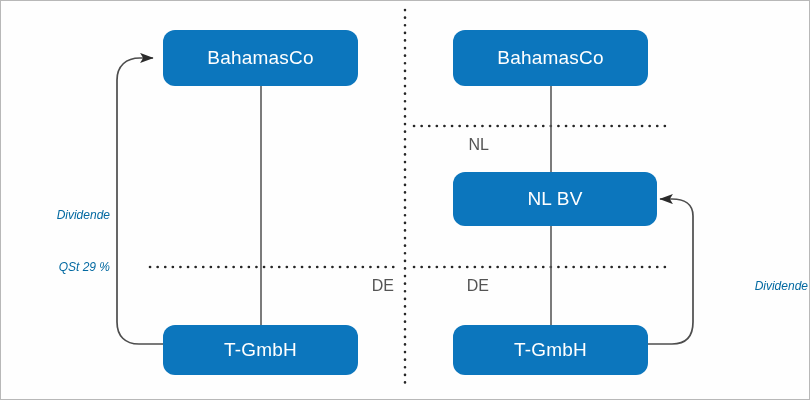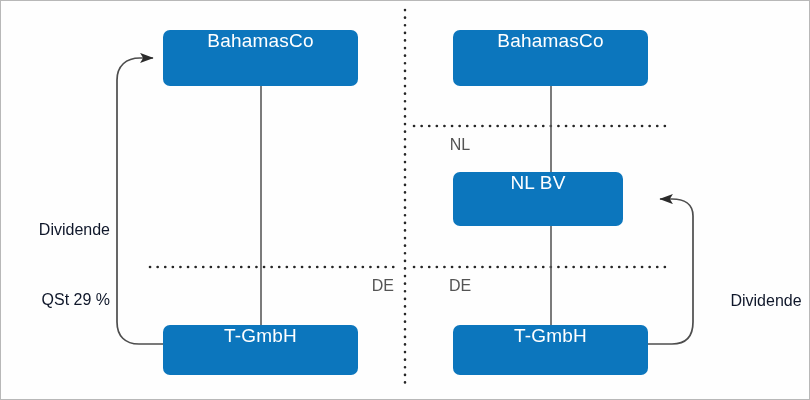--- a/index.html
+++ b/index.html
@@ -31,50 +31,51 @@
     position: absolute;
     left: 0;
     top: 0;
     width: 810px;
     height: 400px;
   }
   .node-box {
     position: absolute;
     box-sizing: border-box;
     background: #0c76bd;
-    border-radius: 7px;
+    border-radius: 12px;
     display: flex;
+    align-items: center;
     justify-content: center;
     color: #ffffff;
     font-size: 19px;
     font-weight: 400;
     letter-spacing: 0.2px;
     user-select: none;
   }
   .edge-label {
     position: absolute;
-    color: #0f172a;
-    font-size: 16px;
+    color: #0369a1;
+    font-size: 12px;
     line-height: 1.45;
     white-space: pre;
     user-select: none;
+    font-style: italic;
   }
   .border-label {
     position: absolute;
     color: #545454;
     font-size: 16px;
     line-height: 1;
     user-select: none;
   }
   .label-right {
     text-align: right;
   }
   .label-left {
-    text-align: center;
-    margin-left: 8px;
+    text-align: right;
   }
 </style>
 </head>
 <body>
 
 <div id="diagram-root">
 
   <div id="diagram-frame"></div>
 
   <svg id="diagram-svg" viewBox="0 0 810 400">
@@ -120,21 +121,21 @@
   </div>
 
   <div class="border-label label-right" style="left:320px; top:278px; width:74px;">
     <span>DE</span>
   </div>
 
   <div class="node-box" style="left:453px; top:30px; width:195px; height:56px;">
     <span>BahamasCo</span>
   </div>
 
-  <div class="node-box" style="left:453px; top:172px; width:170px; height:54px;">
+  <div class="node-box" style="left:453px; top:172px; width:204px; height:54px;">
     <span>NL BV</span>
   </div>
 
   <div class="node-box" style="left:453px; top:325px; width:195px; height:50px;">
     <span>T-GmbH</span>
   </div>
 
   <div class="border-label label-left" style="left:415px; top:137px; width:74px;">
     <span>NL</span>
   </div>

